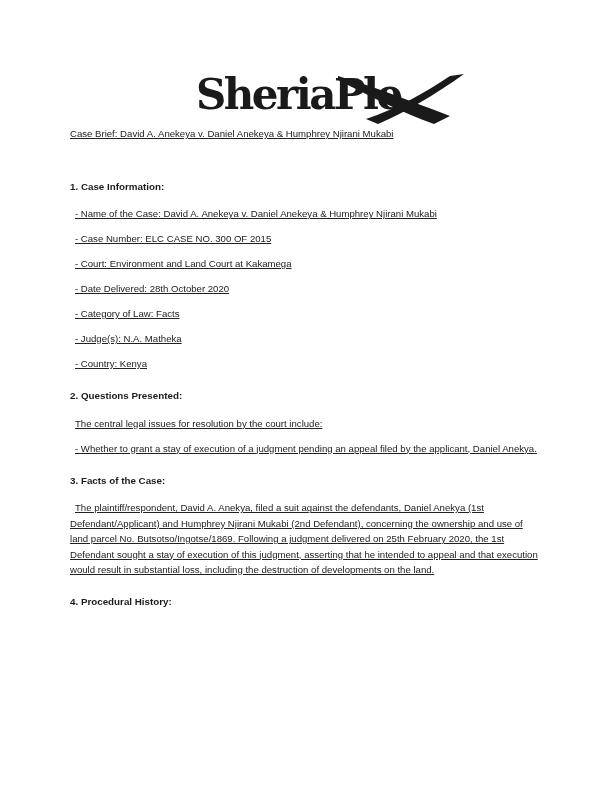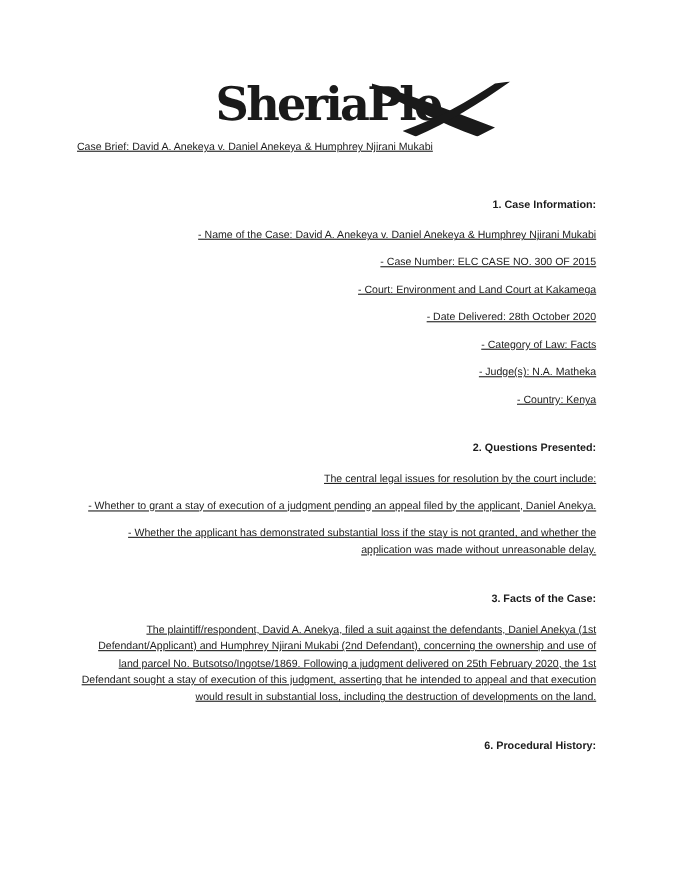--- a/index.html
+++ b/index.html
@@ -27,23 +27,23 @@
   .logo-x{position:absolute;left:142px;top:0px;width:126px;height:50px;}
   
   .doc-title{
     position:absolute;
     top:126px;left:70px;width:472px;
     line-height:15.4px;
     text-decoration:underline;
   }
   .sections{
     position:absolute;
-    top:179px;left:70px;width:472px;text-align:right;
+    top:179px;left:70px;width:472px;
   }
-  .sec{margin-top:29px;}
+  .sec{margin-top:17px;}
   .sec:first-child{margin-top:0;}
   .sec-h{
     margin:0;
     font-size:9.8px;
     font-weight:bold;
     line-height:15.4px;
     color:#1c1c1c;
   }
   .item{
     margin:9.5px 0 0 0;
@@ -76,24 +76,23 @@
         <p class="item">- Court: Environment and Land Court at Kakamega</p>
         <p class="item">- Date Delivered: 28th October 2020</p>
         <p class="item">- Category of Law: Facts</p>
         <p class="item">- Judge(s): N.A. Matheka</p>
         <p class="item">- Country: Kenya</p>
       </section>
       <section class="sec">
         <h2 class="sec-h">2. Questions Presented:</h2>
         <p class="item">The central legal issues for resolution by the court include:</p>
         <p class="item">- Whether to grant a stay of execution of a judgment pending an appeal filed by the applicant, Daniel Anekya.</p>
-        <p class="item">- Whether the applicant has demonstrated substantial loss if the stay is not granted, and whether the application was made without unreasonable delay.</p>
       </section>
       <section class="sec">
         <h2 class="sec-h">3. Facts of the Case:</h2>
         <p class="item">The plaintiff/respondent, David A. Anekya, filed a suit against the defendants, Daniel Anekya (1st Defendant/Applicant) and Humphrey Njirani Mukabi (2nd Defendant), concerning the ownership and use of land parcel No. Butsotso/Ingotse/1869. Following a judgment delivered on 25th February 2020, the 1st Defendant sought a stay of execution of this judgment, asserting that he intended to appeal and that execution would result in substantial loss, including the destruction of developments on the land.</p>
       </section>
       <section class="sec">
-        <h2 class="sec-h">6. Procedural History:</h2>
+        <h2 class="sec-h">4. Procedural History:</h2>
       </section>
     </div>
 
 </div>
 
 </body></html>

